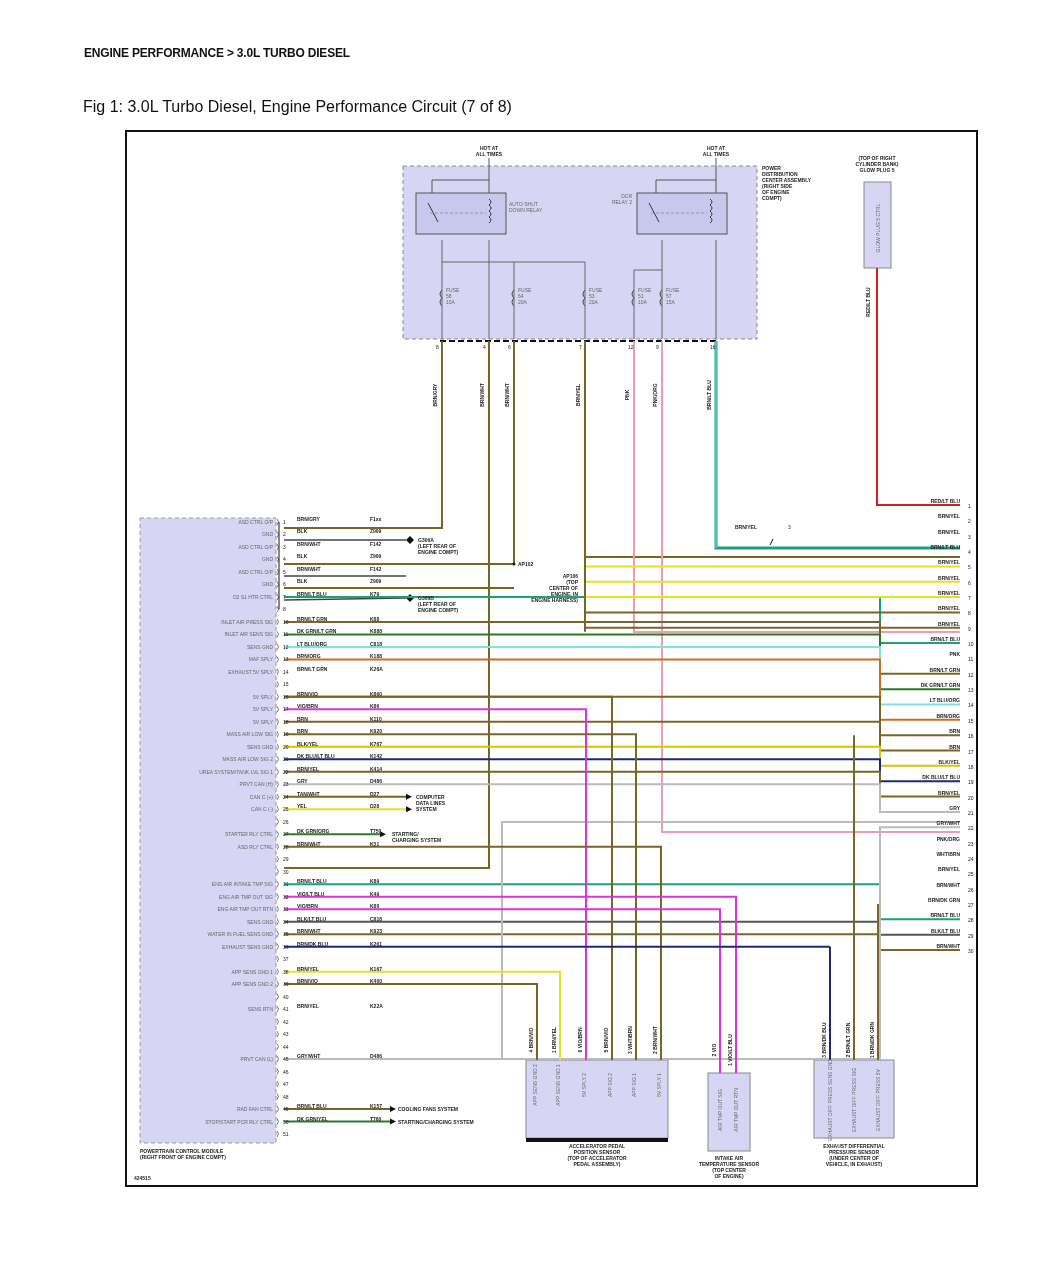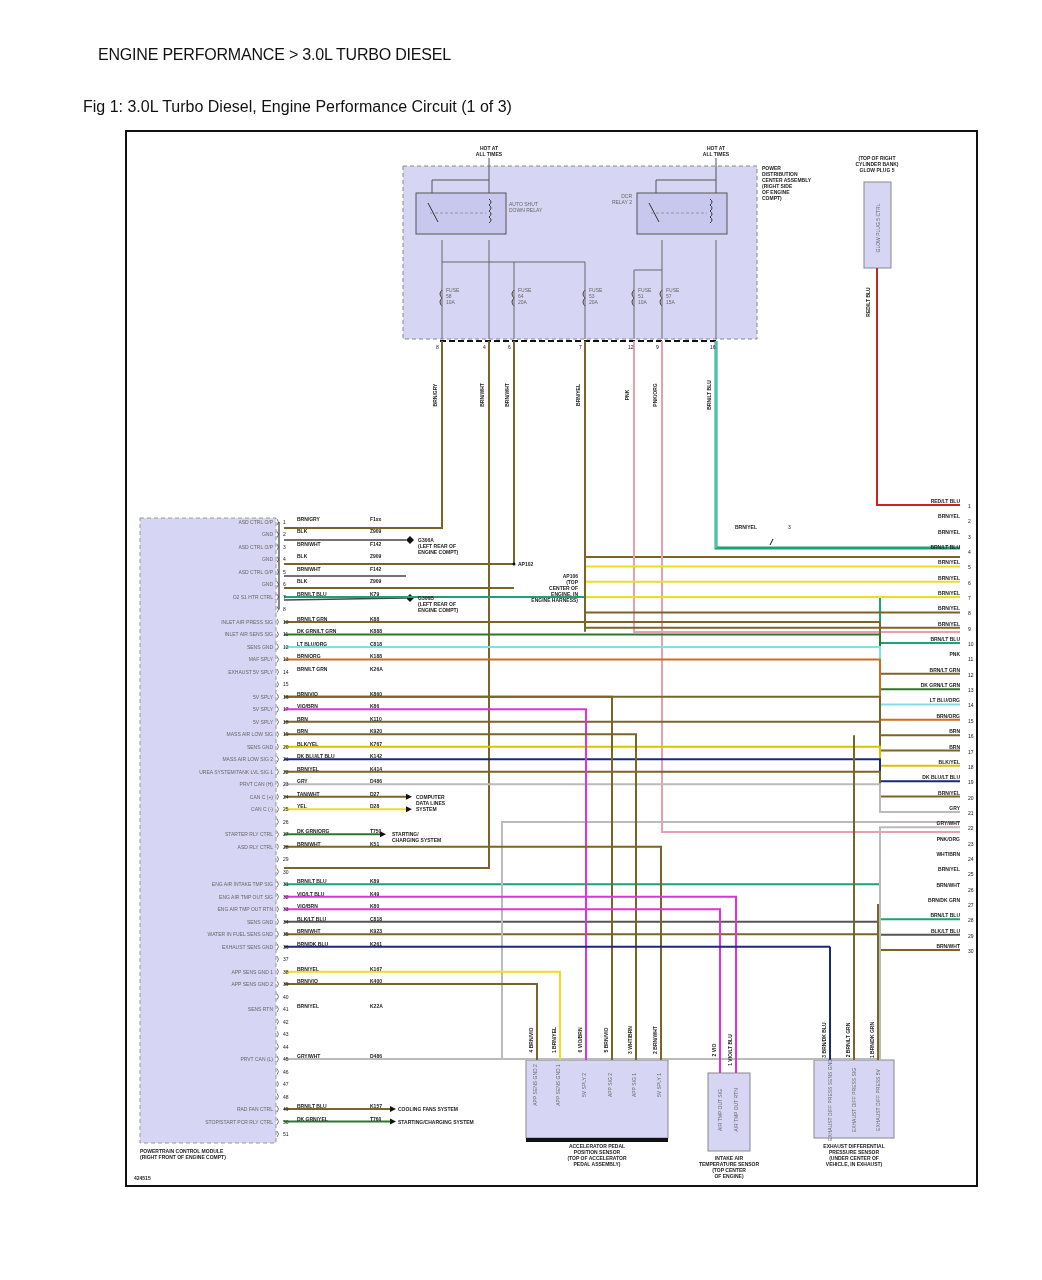--- a/index.html
+++ b/index.html
@@ -1,29 +1,29 @@
 <!DOCTYPE html>
 <html><head>
 <meta charset="utf-8">
 <style>
   html,body{margin:0;padding:0;background:#fff;}
   body{width:1042px;height:1280px;position:relative;overflow:hidden;font-family:"Liberation Sans",sans-serif;color:#111;}
-  .hdr{position:absolute;left:98px;top:46px;font-size:16px;font-weight:normal;letter-spacing:-0.2px;}
+  .hdr{position:absolute;left:84px;top:46px;font-size:12px;font-weight:bold;letter-spacing:-0.2px;}
   .sub{position:absolute;left:83px;top:98px;font-size:16px;}
   #diagram{position:absolute;left:0;top:0;}
   svg text{font-family:"Liberation Sans",sans-serif;}
   .lbl{font-size:5px;font-weight:bold;fill:#222;}
   .lblg{font-size:5px;fill:#666;}
   .pin{font-size:5px;fill:#222;}
 </style>
 </head>
 <body>
 
 <div class="hdr">ENGINE PERFORMANCE &gt; 3.0L TURBO DIESEL</div>
-<div class="sub">Fig 1: 3.0L Turbo Diesel, Engine Performance Circuit (1 of 3)</div>
+<div class="sub">Fig 1: 3.0L Turbo Diesel, Engine Performance Circuit (7 of 8)</div>
 
 <svg id="diagram" width="1042" height="1280" xmlns="http://www.w3.org/2000/svg">
 
   <rect x="126" y="131" width="851" height="1055" fill="none" stroke="#111" stroke-width="2"></rect>
 
   <rect x="403" y="166" width="354" height="173" fill="#d6d6f4" stroke="#888" stroke-dasharray="4,3"></rect>
   <g id="pdc-name"></g>
   <g id="hot-labels"></g>
 
   <rect x="416" y="193" width="90" height="41" fill="#c8c8ee" stroke="#555"></rect>

